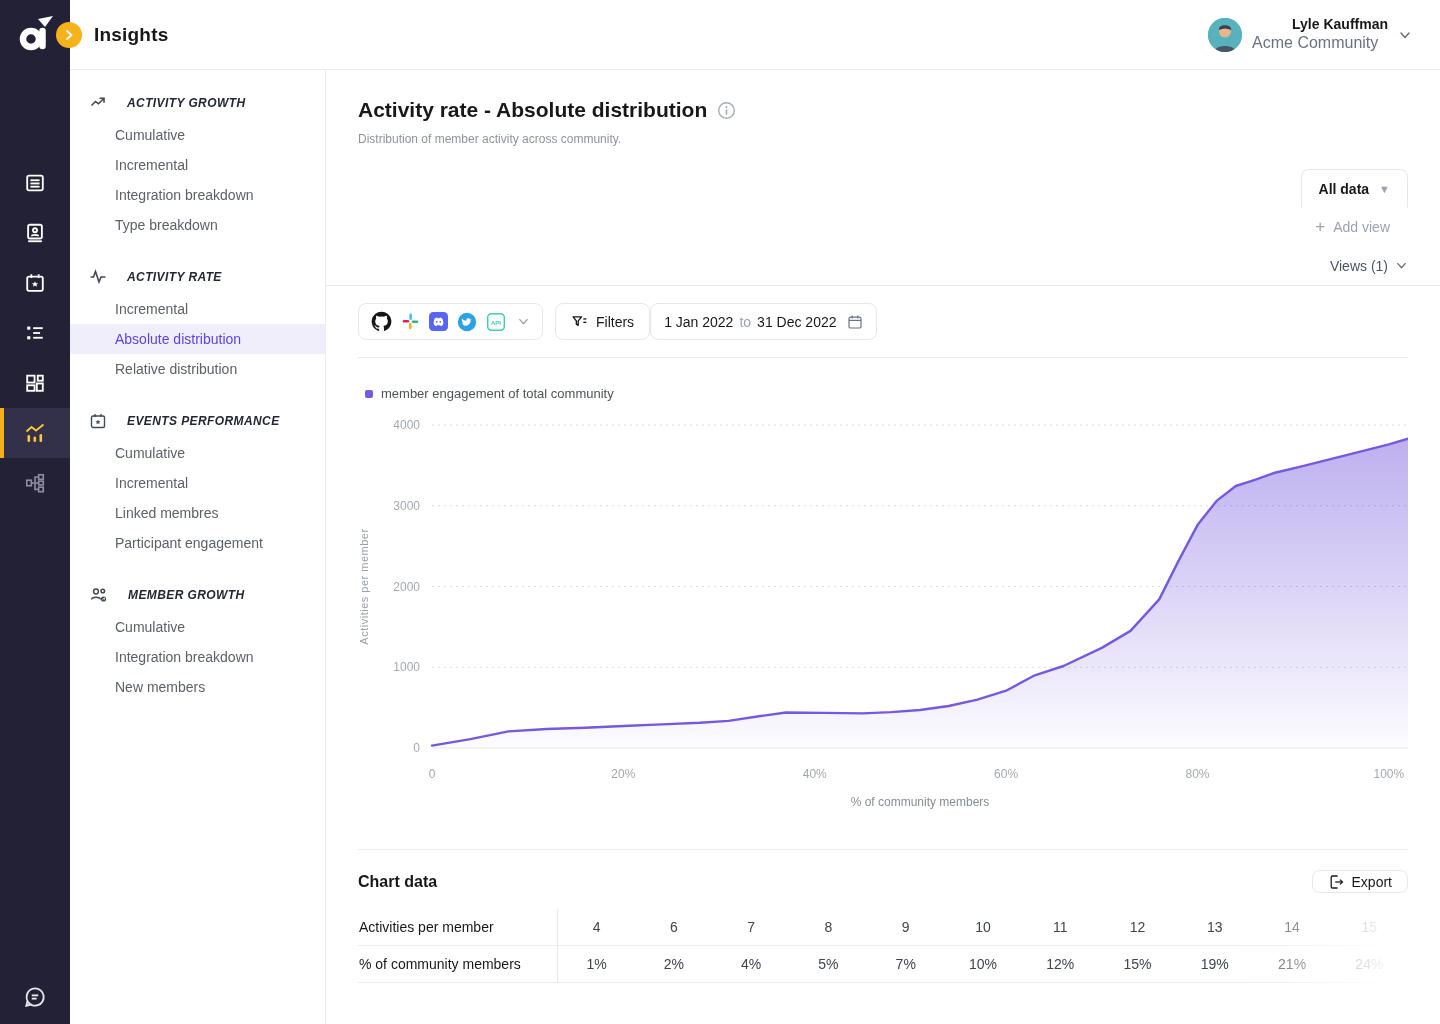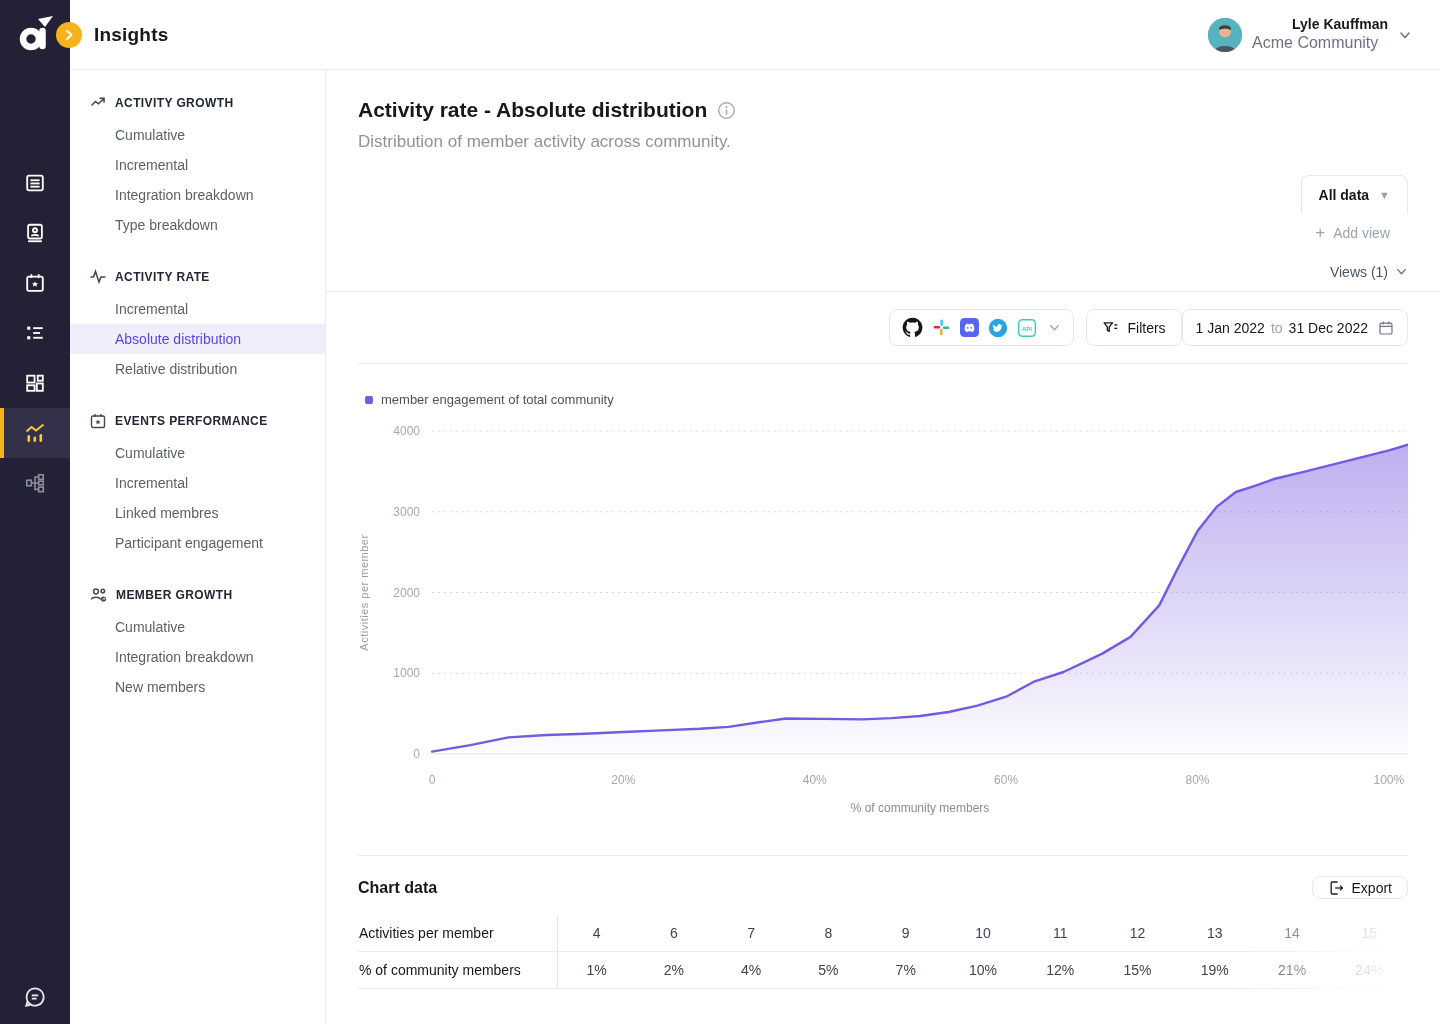--- a/index.html
+++ b/index.html
@@ -26,43 +26,43 @@
   .user-chip { display:flex; align-items:center; gap:10px; cursor:pointer; }
   .avatar { width:34px; height:34px; border-radius:50%; background:#57B2BE; overflow:hidden; flex:0 0 auto; }
   .user-text { display:flex; flex-direction:column; line-height:1.25; }
   .user-name { font-size:14px; font-weight:700; color:#18181B;padding-left:40px; }
   .user-org { font-size:16px; color:#6B7280; }
 
   
   .sidebar { position:fixed; left:70px; top:70px; width:256px; bottom:0; background:#fff;
     border-right:1px solid #EAECF0; padding-top:18px; z-index:10; }
   .nav-section { margin-bottom:22px; }
-  .nav-head { display:flex; align-items:center; gap:9px; padding:7px 16px 9px 20px; }
+  .nav-head { display:flex; align-items:center; gap:21px; padding:7px 16px 9px 20px;font-style:italic; }
   .nav-head-label { font-size:12px; font-weight:700; color:#222733; letter-spacing:.4px; }
   .nav-item { font-size:14px; color:#5C6168; padding:7px 16px 7px 45px; cursor:pointer; }
   .nav-item.active { background:#F1EEFB; color:#5A46DE; }
 
   
   .main { position:absolute; left:326px; top:70px; width:1114px; }
   .page-head { padding:28px 32px 0 32px; }
   .title-row { display:flex; align-items:center; gap:10px; }
   .page-title { font-size:21px; font-weight:700; }
-  .page-subtitle { margin-top:10px; font-size:17px; color:#8E939B; }
+  .page-subtitle { margin-top:10px; font-size:12px; color:#8E939B; }
 
   .tabbar { margin-top:23px; border-bottom:1px solid #E4E7EC; display:flex; align-items:flex-end; padding:0 32px;flex-direction:column; }
   .tab-active { display:flex; align-items:center; gap:10px; background:#fff; border:1px solid #E4E7EC;
     border-bottom:1px solid #fff; margin-bottom:-1px; border-radius:8px 8px 0 0; height:39px;
     padding:0 17px; font-size:14px; font-weight:700; cursor:pointer; }
   .caret-down { color:#9CA3AF; font-size:11px; }
   .add-view { display:flex; align-items:center; gap:8px; color:#9CA3AF; font-size:14px; height:39px;
     padding:0 18px; margin-left:8px; cursor:pointer; }
   .views-link { margin-left:auto; display:flex; align-items:center; gap:7px; color:#4B5563; font-size:14px;
     height:39px; cursor:pointer; }
 
-  .toolbar { display:flex; align-items:center; justify-content:flex-end; padding:17px 32px; }
+  .toolbar { display:flex; align-items:center; justify-content:flex-start; padding:17px 32px; }
   .toolbar-left { display:flex; align-items:center; gap:12px; }
   .chip { display:flex; align-items:center; gap:9px; border:1px solid #E4E7EC; border-radius:8px;
     background:#fff; height:37px; padding:0 12px; cursor:pointer; }
   .chip .sep-caret { margin-left:2px; }
   .btn { display:flex; align-items:center; gap:8px; border:1px solid #E4E7EC; border-radius:8px;
     background:#fff; height:37px; padding:0 15px; font-size:14px; color:#18181B; cursor:pointer; }
   .date-chip { display:flex; align-items:center; gap:6px; border:1px solid #E4E7EC; border-radius:8px;
     height:37px; padding:0 13px; font-size:14px; cursor:pointer; }
   .date-muted { color:#9CA3AF; }
   .divider { border-top:1px solid #EAECF0; margin:0 32px; }

